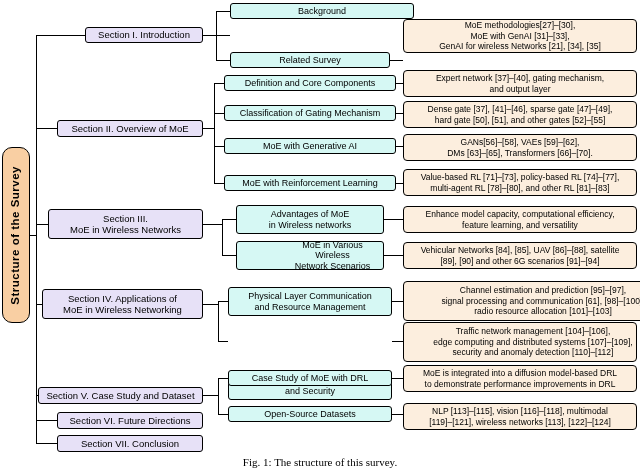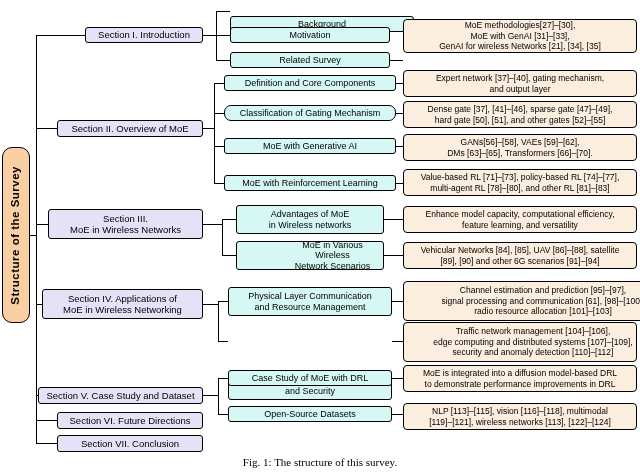--- a/index.html
+++ b/index.html
@@ -104,25 +104,24 @@
   <div class="box section" style="left:85px;top:27px;width:118px;height:16px;">Section I. Introduction</div>
   <div class="box section" style="left:57px;top:120px;width:146px;height:17px;">Section II. Overview of MoE</div>
   <div class="box section" style="left:48px;top:209px;width:155px;height:30px;">Section III.
 MoE in Wireless Networks</div>
   <div class="box section" style="left:42px;top:289px;width:161px;height:30px;">Section IV. Applications of
 MoE in Wireless Networking</div>
   <div class="box section" style="left:38px;top:387px;width:165px;height:17px;">Section V. Case Study and Dataset</div>
   <div class="box section" style="left:57px;top:412px;width:146px;height:17px;">Section VI. Future Directions</div>
   <div class="box section" style="left:57px;top:435px;width:146px;height:17px;">Section VII. Conclusion</div>
 
-  <div class="box topic" style="left:230px;top:16px;width:184px;height:16px;">Background</div>
-  <div class="box topic" style="left:230px;top:27px;width:160px;height:16px;">Motivation</div>
+  <div class="box topic" style="left:230px;top:3px;width:184px;height:16px;">Background</div>
   <div class="box topic" style="left:230px;top:52px;width:160px;height:16px;">Related Survey</div>
   <div class="box topic" style="left:224px;top:75px;width:172px;height:16px;">Definition and Core Components</div>
-  <div class="box topic" style="left:224px;top:105px;width:172px;height:16px;border-radius:7px;">Classification of Gating Mechanism</div>
+  <div class="box topic" style="left:224px;top:105px;width:172px;height:16px;">Classification of Gating Mechanism</div>
   <div class="box topic" style="left:224px;top:138px;width:172px;height:16px;">MoE with Generative AI</div>
   <div class="box topic" style="left:224px;top:175px;width:172px;height:16px;">MoE with Reinforcement Learning</div>
   <div class="box topic" style="left:236px;top:205px;width:148px;height:29px;">Advantages of MoE
 in Wireless networks</div>
   <div class="box topic" style="left:236px;top:241px;width:148px;height:29px;padding-left:48px;">MoE in Various Wireless
 Network Scenarios</div>
   <div class="box topic" style="left:228px;top:287px;width:164px;height:29px;">Physical Layer Communication
 and Resource Management</div>
   <div class="box topic" style="left:228px;top:327px;width:164px;height:29px;margin-top:44px;">Network Optimization
 and Security</div>

